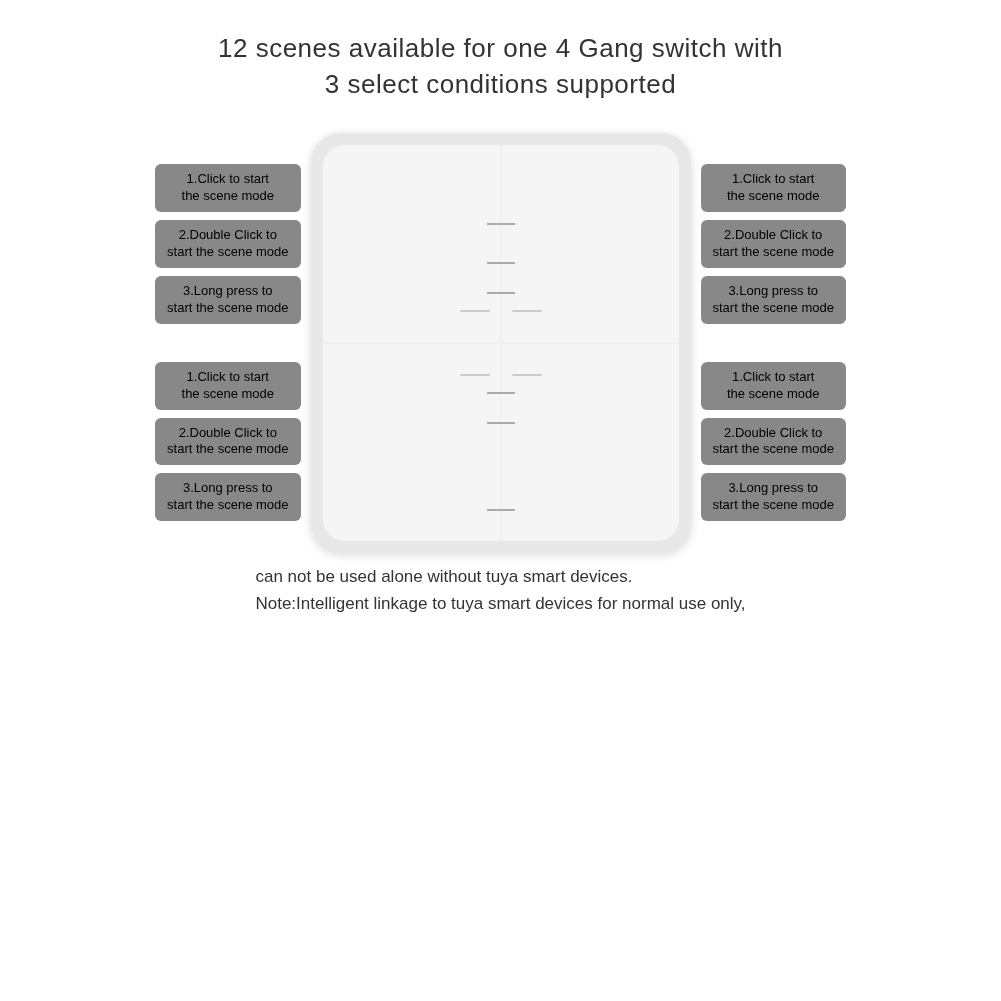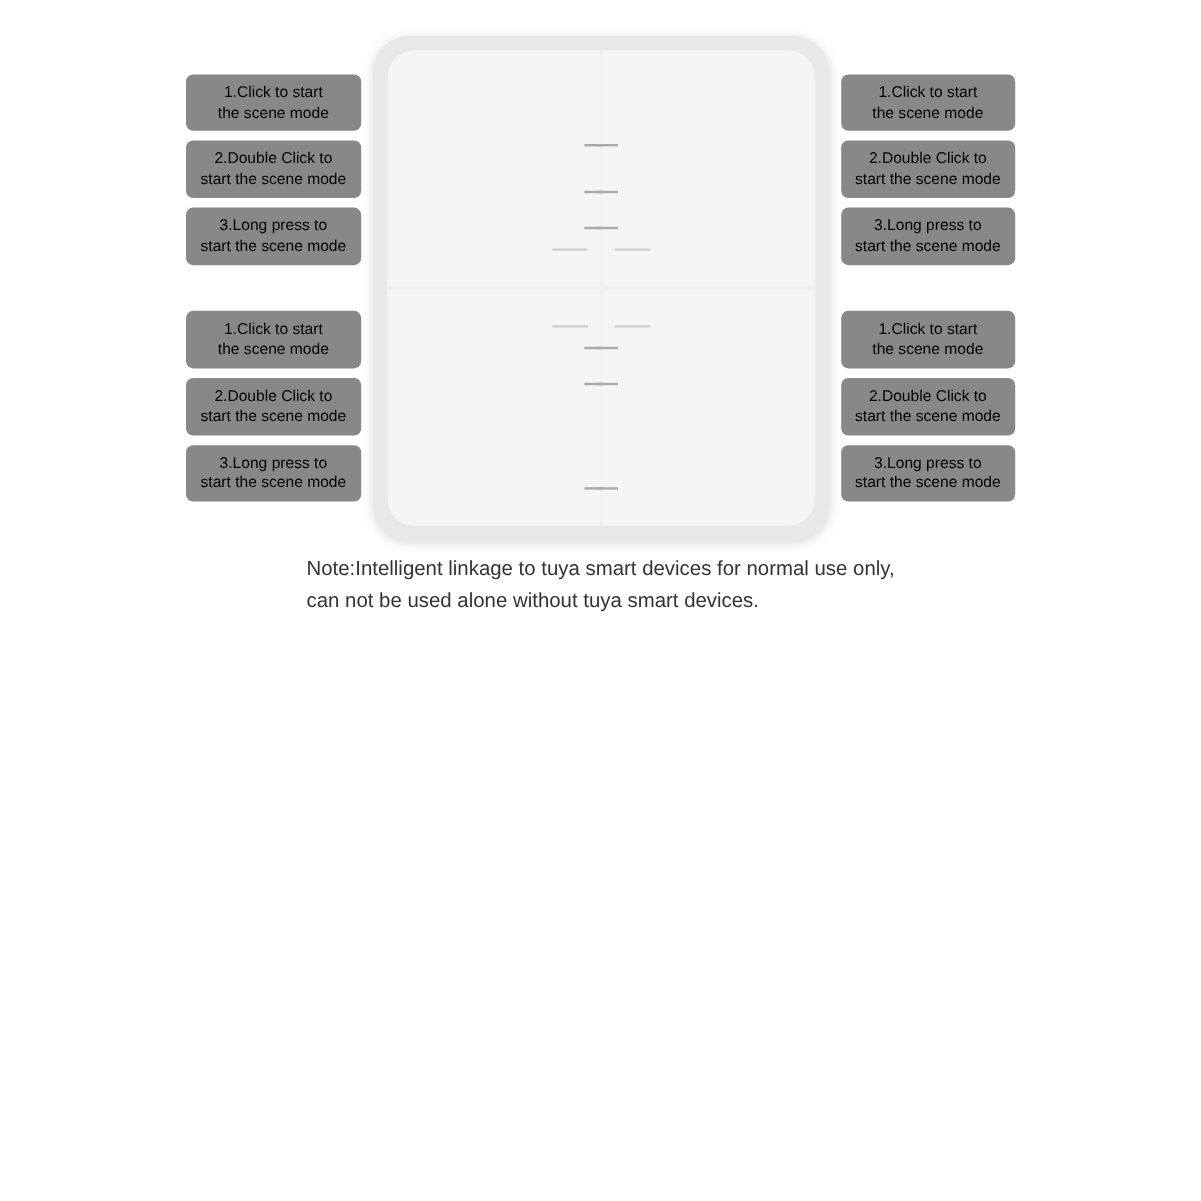--- a/index.html
+++ b/index.html
@@ -185,20 +185,24 @@
       width: 18px;
       height: 2px;
       right: -5px;
     }
   </style>
 </head>
 <body>
 
 <div class="page-container">
 
+  <div class="title-section">
+    <div class="title-text">12 scenes available for one 4 Gang switch with</div>
+    <div class="title-text">3 select conditions supported</div>
+  </div>
 
   <div class="diagram-container">
 
     <div class="left-labels">
       <div class="label-group">
         <div class="label-badge">1.Click to start<br>the scene mode</div>
         <div class="label-badge">2.Double Click to<br>start the scene mode</div>
         <div class="label-badge">3.Long press to<br>start the scene mode</div>
       </div>
       <div class="label-group" style="margin-top: 30px;">
@@ -248,16 +252,16 @@
       </div>
       <div class="label-group" style="margin-top: 30px;">
         <div class="label-badge">1.Click to start<br>the scene mode</div>
         <div class="label-badge">2.Double Click to<br>start the scene mode</div>
         <div class="label-badge">3.Long press to<br>start the scene mode</div>
       </div>
     </div>
   </div>
 
   <div class="note-section">
+    <div class="note-text">can not be used alone without tuya smart devices.</div>
     <div class="note-text">Note:Intelligent linkage to tuya smart devices for normal use only,</div>
-    <div class="note-text">can not be used alone without tuya smart devices.</div>
   </div>
 </div>
 
 </body></html>

